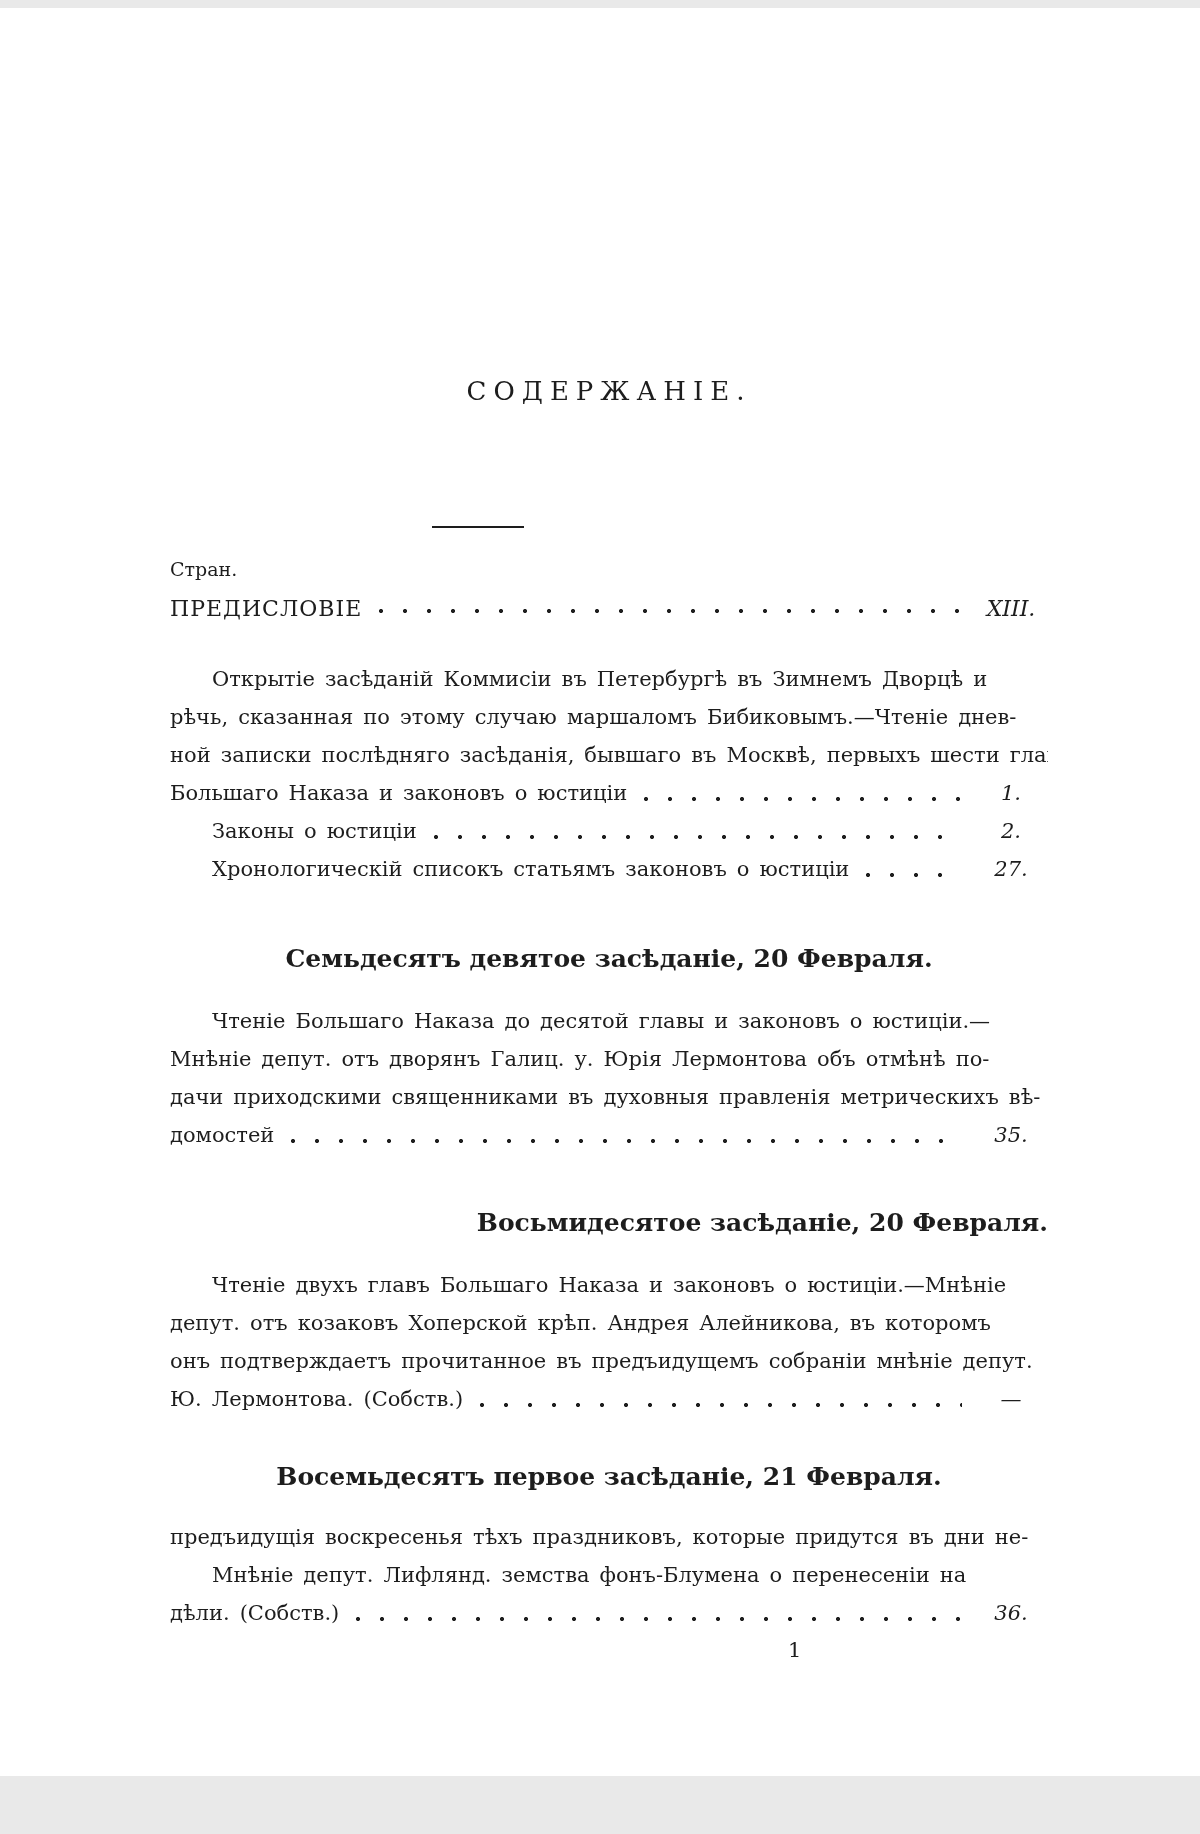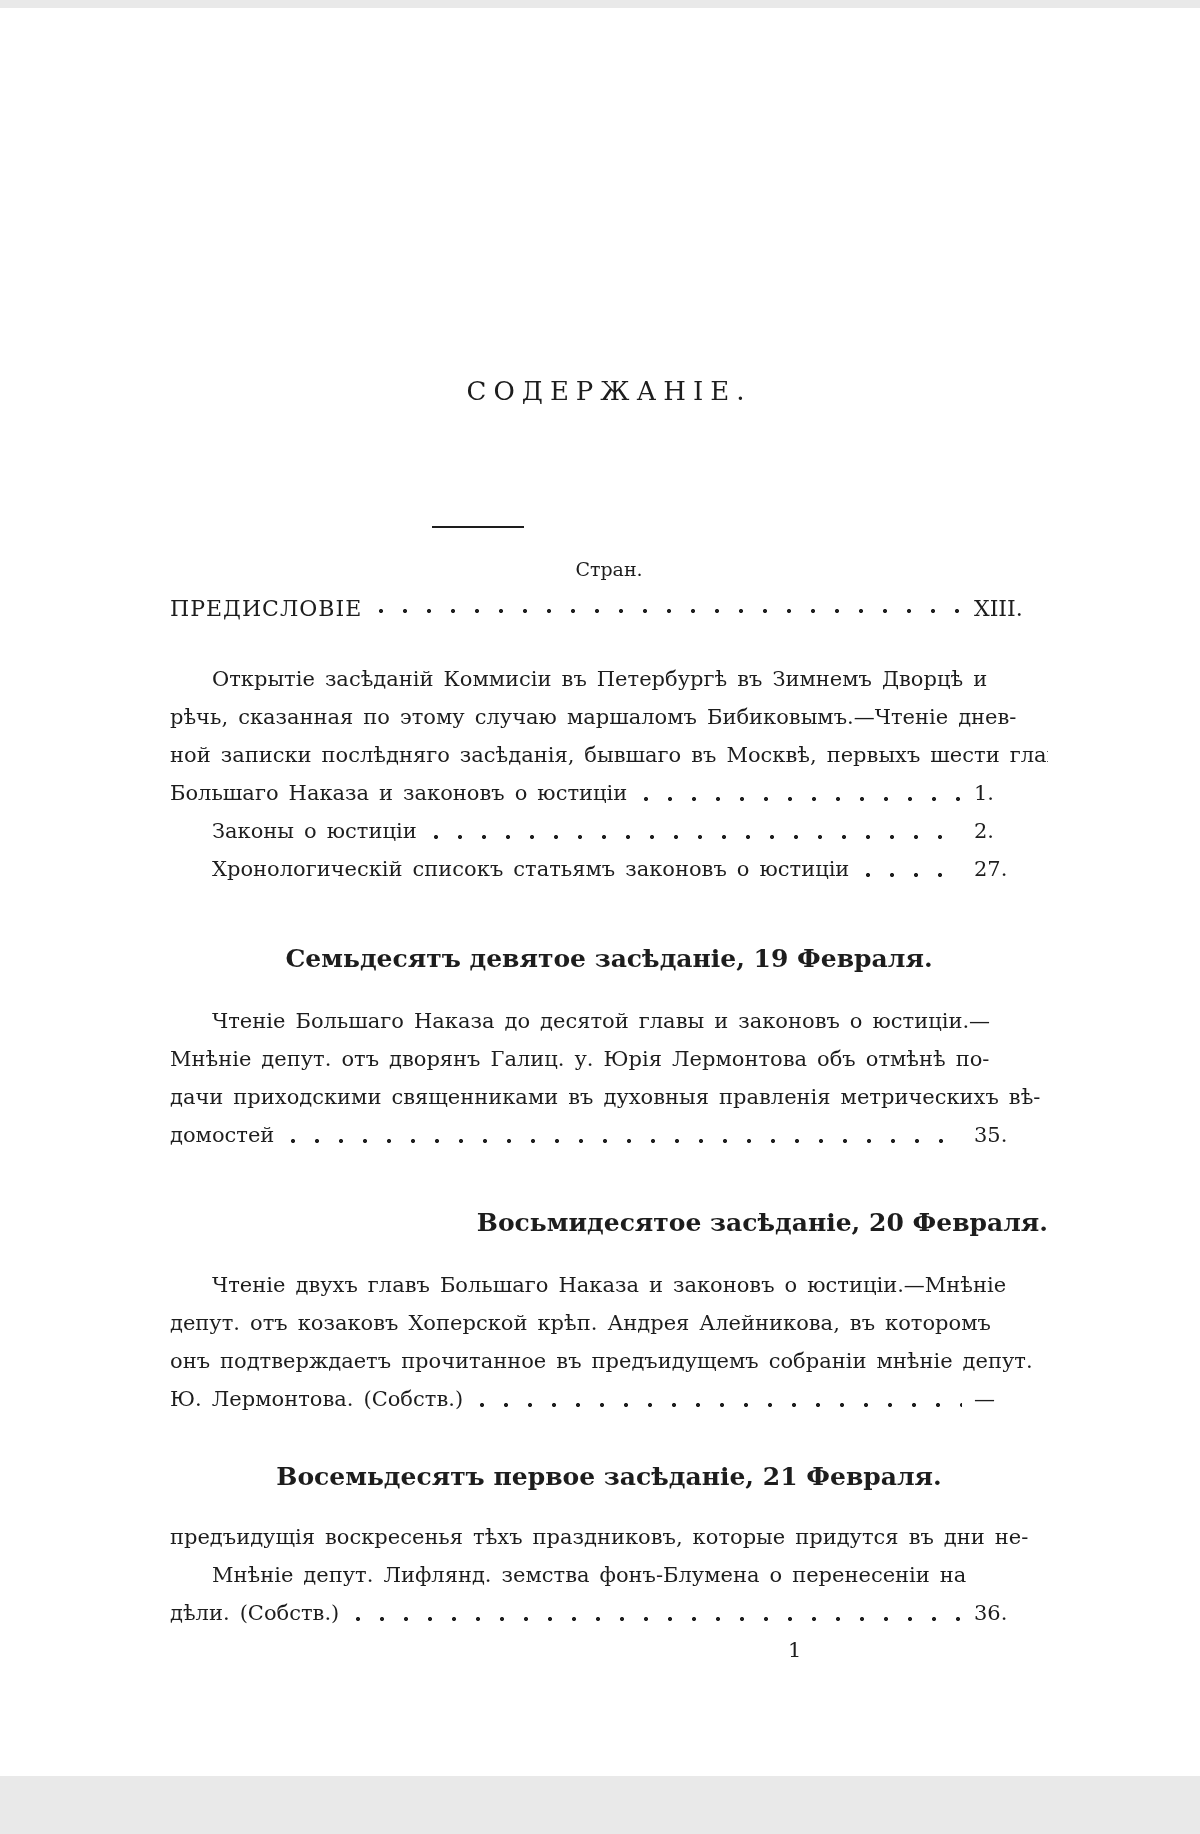--- a/index.html
+++ b/index.html
@@ -21,21 +21,21 @@
     letter-spacing:7px;
     font-weight:normal;
   }
   .rule {
     width:92px; height:2px;
     background:#1d1d1d;
     margin:118px 0 0 262px;
   }
   .stran {
     margin-top:30px;
-    text-align:center;
+    text-align:left;
     font-size:19px;
     line-height:22px;
   }
   .row { display:flex; align-items:baseline; overflow:hidden; }
   .preface-row {
     margin-top:14px;
     font-size:22px;
     line-height:30px;
   }
   .preface-label { letter-spacing:1px; }
@@ -63,21 +63,21 @@
 
   .leader {
     flex:1 1 auto; min-width:14px;
     height:8px;
     align-self:flex-end;
     margin:0 12px 9px 16px;
     background-image:radial-gradient(circle at 3px 4px, #1f1f1f 1.8px, rgba(0,0,0,0) 2.3px);
     background-size:24px 8px;
     background-repeat:repeat-x;
   }
-  .page-num { flex:0 0 74px; text-align:left; }
+  .page-num { flex:0 0 74px; text-align:center;font-style:italic; }
 
   .signature { margin-top:6px; padding-left:618px; font-size:21px; line-height:24px; }
 
   .watermark {
     position:absolute;
     left:688px; top:1776px;
     font-family:"DejaVu Sans", sans-serif;
     font-size:19px;
     color:#8a93a6;
   }
@@ -120,21 +120,21 @@
         <span class="leader"></span>
         <span class="page-num">2.</span>
       </div>
       <div class="toc-line indented">
         <span class="line-text">Хронологическій списокъ статьямъ законовъ о юстиціи</span>
         <span class="leader"></span>
         <span class="page-num">27.</span>
       </div>
     </div>
 
-    <div class="heading h2">Семьдесятъ девятое засѣданіе, 19 Февраля.</div>
+    <div class="heading h2">Семьдесятъ девятое засѣданіе, 20 Февраля.</div>
     <div class="para p2">
       <div class="toc-line indented">
         <span class="line-text">Чтеніе Большаго Наказа до десятой главы и законовъ о юстиціи.—</span>
       </div>
       <div class="toc-line">
         <span class="line-text">Мнѣніе депут. отъ дворянъ Галиц. у. Юрія Лермонтова объ отмѣнѣ по-</span>
       </div>
       <div class="toc-line">
         <span class="line-text">дачи приходскими священниками въ духовныя правленія метрическихъ вѣ-</span>
       </div>

